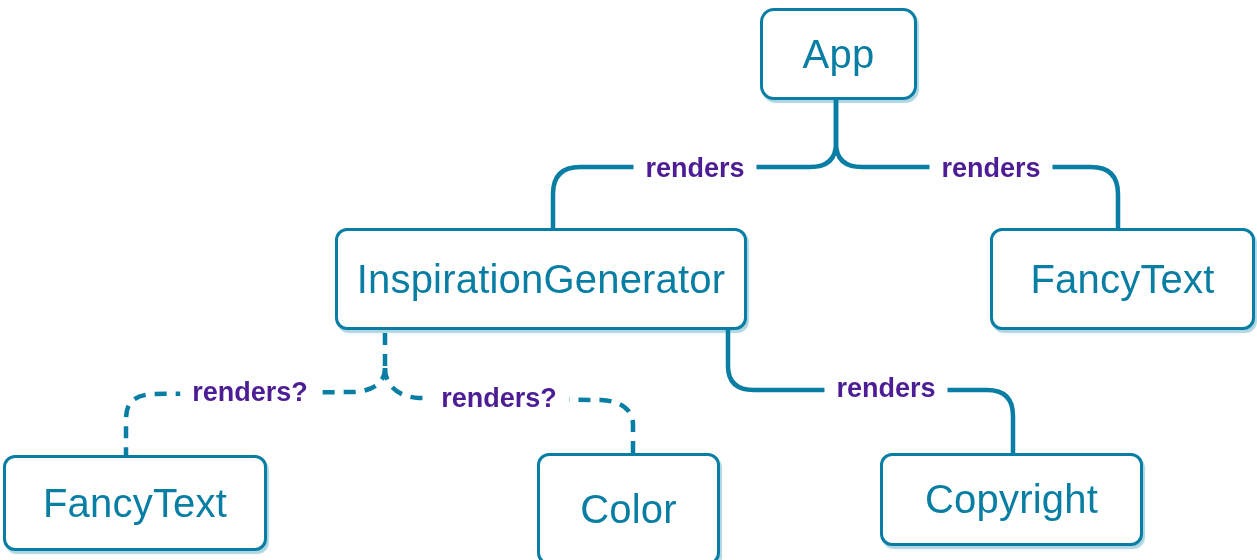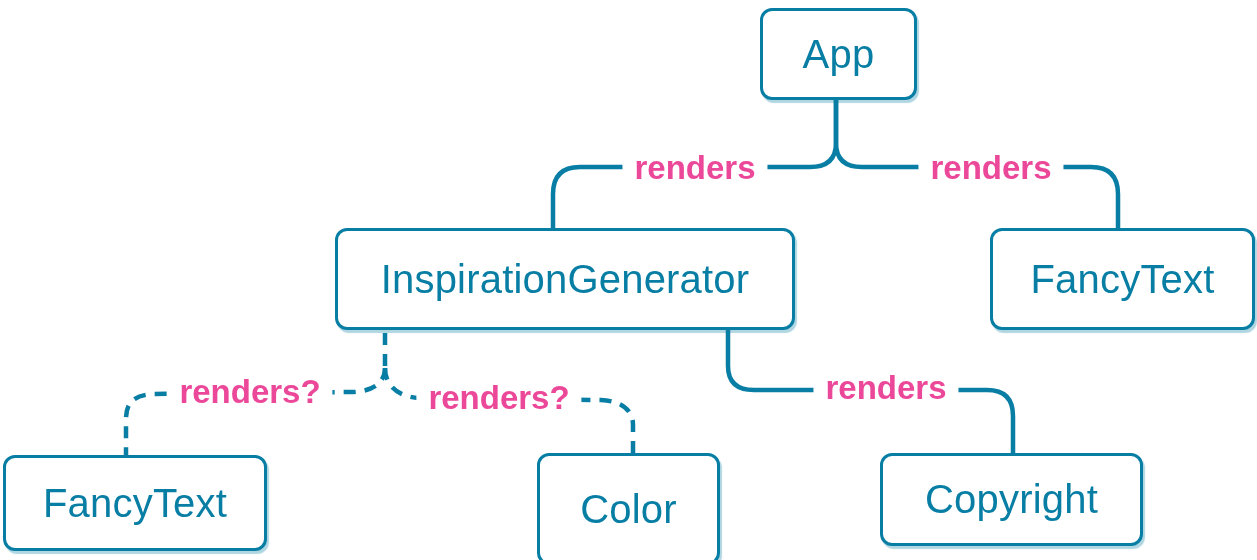--- a/index.html
+++ b/index.html
@@ -38,34 +38,34 @@
     border: 3px solid #087ea4;
     border-radius: 12px;
     box-shadow: 2px 3px 1px rgba(8, 126, 164, 0.32);
     color: #087ea4;
     font-size: 40px;
     font-weight: 500;
     letter-spacing: 0.2px;
     box-sizing: border-box;
     white-space: nowrap;
   }
-  .n-app                  { left: 760px; top: 8px;   width: 157px; height: 92px;  }
-  .n-inspiration-generator{ left: 335px; top: 228px; width: 460px; height: 102px; }
+  .n-app                  { left: 760px; top: 8px;   width: 157px; height: 92px; border-radius: 14px;  }
+  .n-inspiration-generator{ left: 335px; top: 228px; width: 412px; height: 102px; }
   .n-fancy-text-child     { left: 990px; top: 228px; width: 265px; height: 102px; }
   .n-fancy-text-grandchild{ left: 3px;   top: 455px; width: 264px; height: 96px;  }
   .n-color                { left: 537px; top: 453px; width: 183px; height: 112px;  }
   .n-copyright            { left: 880px; top: 453px; width: 263px; height: 93px;  }
 
   .edge-label {
     position: absolute;
     transform: translate(-50%, -50%);
     background: #ffffff;
     padding: 2px 12px;
-    color: #ec4899;
-    font-size: 33px;
+    color: #4c1d95;
+    font-size: 27px;
     font-weight: 700;
     white-space: nowrap;
   }
   .el-app-ig        { left: 695px;  top: 168px; }
   .el-app-fancy     { left: 991px;  top: 168px; }
   .el-ig-fancy      { left: 250px;  top: 392px; }
   .el-ig-color      { left: 499px;  top: 398px; }
   .el-ig-copyright  { left: 886px;  top: 388px; }
 </style>
 </head>

